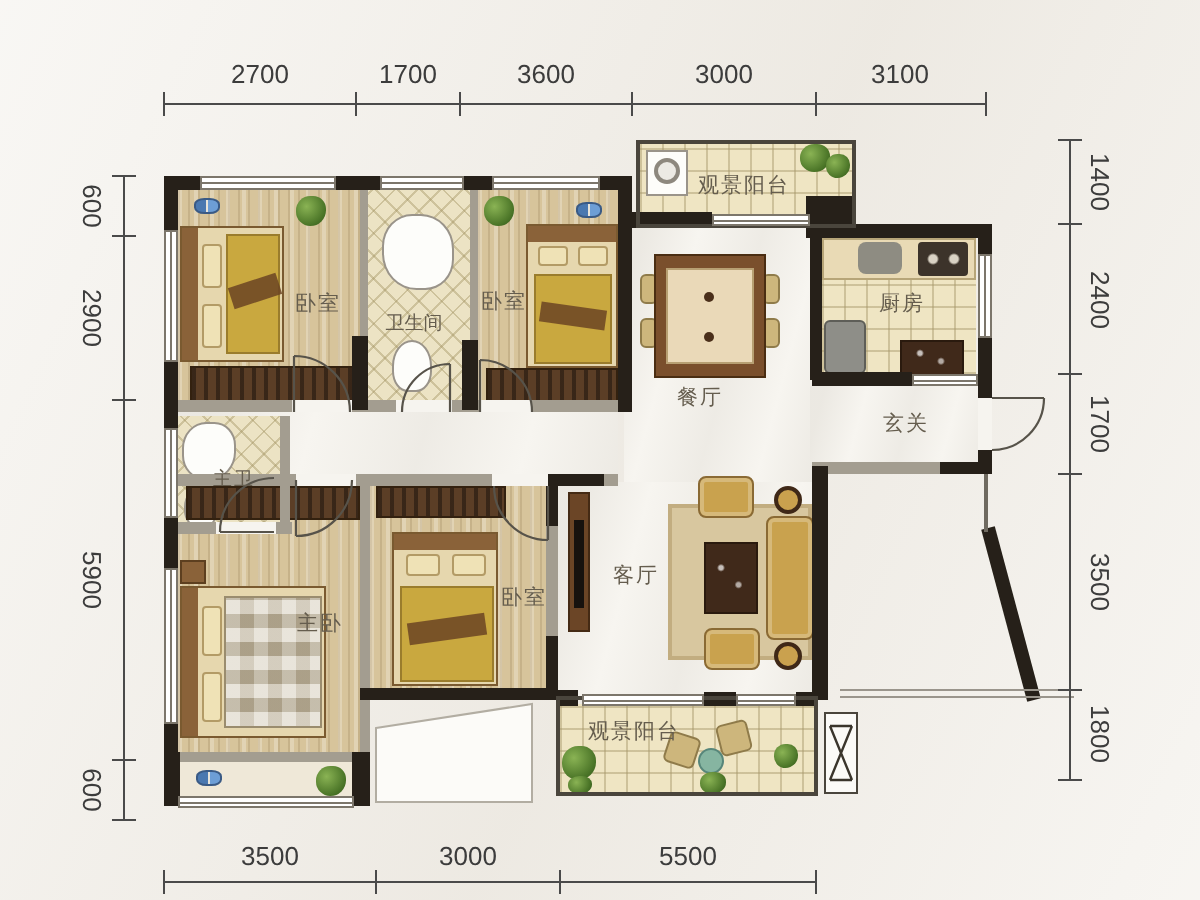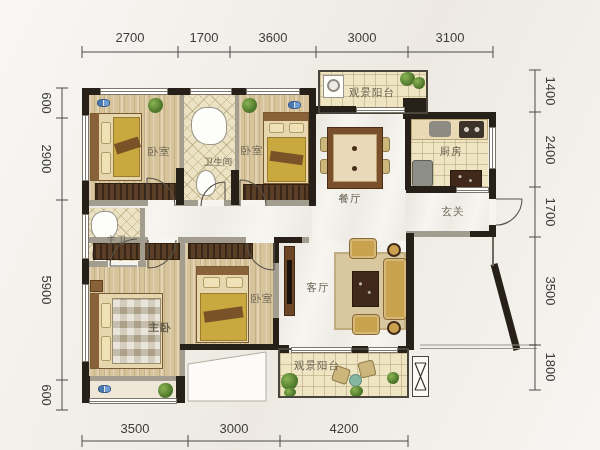--- a/index.html
+++ b/index.html
@@ -231,41 +231,41 @@
 
     <g stroke="#4a4a4a" stroke-width="1" fill="none">
       <path d="M82,52 H493 M82,46 V58 M178,46 V58 M230,46 V58 M316,46 V58 M408,46 V58 M493,46 V58"></path>
       <path d="M82,441 H408 M82,435 V447 M188,435 V447 M280,435 V447 M408,435 V447"></path>
       <path d="M62,88 V410 M56,88 H68 M56,118 H68 M56,200 H68 M56,380 H68 M56,410 H68"></path>
       <path d="M535,70 V390 M529,70 H541 M529,112 H541 M529,187 H541 M529,237 H541 M529,345 H541 M529,390 H541"></path>
     </g>
   </svg>
 
   <span class="room-label" style="left:159px;top:152px;">卧室</span>
-  <span class="room-label" style="left:218px;top:162px;font-size:9.5px;letter-spacing:0;">卫生间</span>
+  <span class="room-label" style="left:207px;top:162px;font-size:9.5px;letter-spacing:0;">卫生间</span>
   <span class="room-label" style="left:252px;top:151px;">卧室</span>
   <span class="room-label" style="left:372px;top:93px;">观景阳台</span>
   <span class="room-label" style="left:451px;top:152px;">厨房</span>
   <span class="room-label" style="left:350px;top:199px;text-align:right;">餐厅</span>
   <span class="room-label" style="left:453px;top:212px;">玄关</span>
   <span class="room-label" style="left:117px;top:240px;font-size:9.5px;">主卫</span>
-  <span class="room-label" style="left:160px;top:328px;font-weight:bold;">主卧</span>
+  <span class="room-label" style="left:160px;top:312px;">主卧</span>
   <span class="room-label" style="left:262px;top:299px;">卧室</span>
   <span class="room-label" style="left:318px;top:288px;">客厅</span>
   <span class="room-label" style="left:317px;top:366px;">观景阳台</span>
 
   <span class="dim" style="left:130px;top:37px;">2700</span>
   <span class="dim" style="left:204px;top:37px;">1700</span>
   <span class="dim" style="left:273px;top:37px;">3600</span>
   <span class="dim" style="left:362px;top:37px;">3000</span>
   <span class="dim" style="left:450px;top:37px;">3100</span>
 
   <span class="dim" style="left:135px;top:428px;">3500</span>
   <span class="dim" style="left:234px;top:428px;">3000</span>
-  <span class="dim" style="left:344px;top:428px;">4200</span>
+  <span class="dim" style="left:344px;top:428px;">5500</span>
 
   <span class="dim rot" style="left:46px;top:103px;">600</span>
   <span class="dim rot" style="left:46px;top:159px;">2900</span>
   <span class="dim rot" style="left:46px;top:290px;">5900</span>
   <span class="dim rot" style="left:46px;top:395px;">600</span>
 
   <span class="dim rot" style="left:550px;top:91px;">1400</span>
   <span class="dim rot" style="left:550px;top:150px;">2400</span>
   <span class="dim rot" style="left:550px;top:212px;">1700</span>
   <span class="dim rot" style="left:550px;top:291px;">3500</span>

